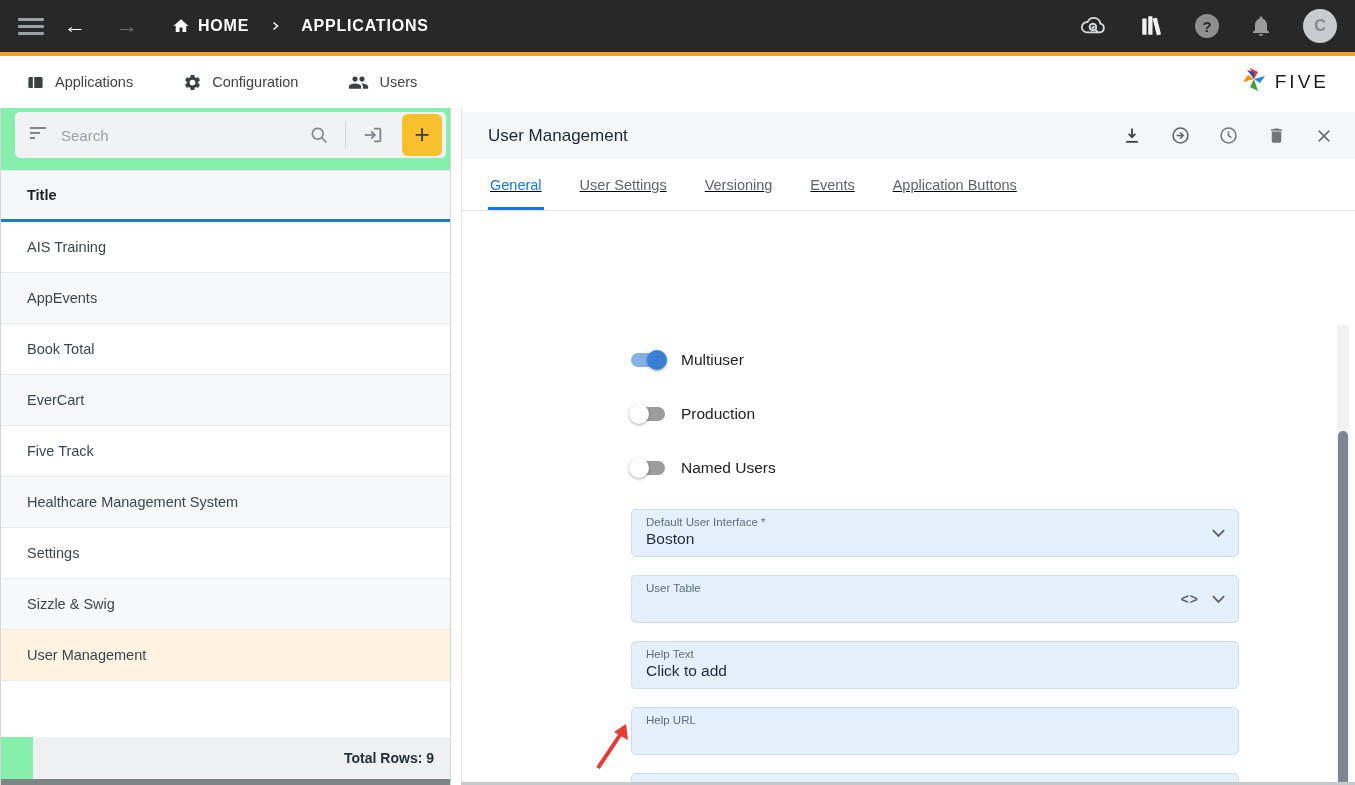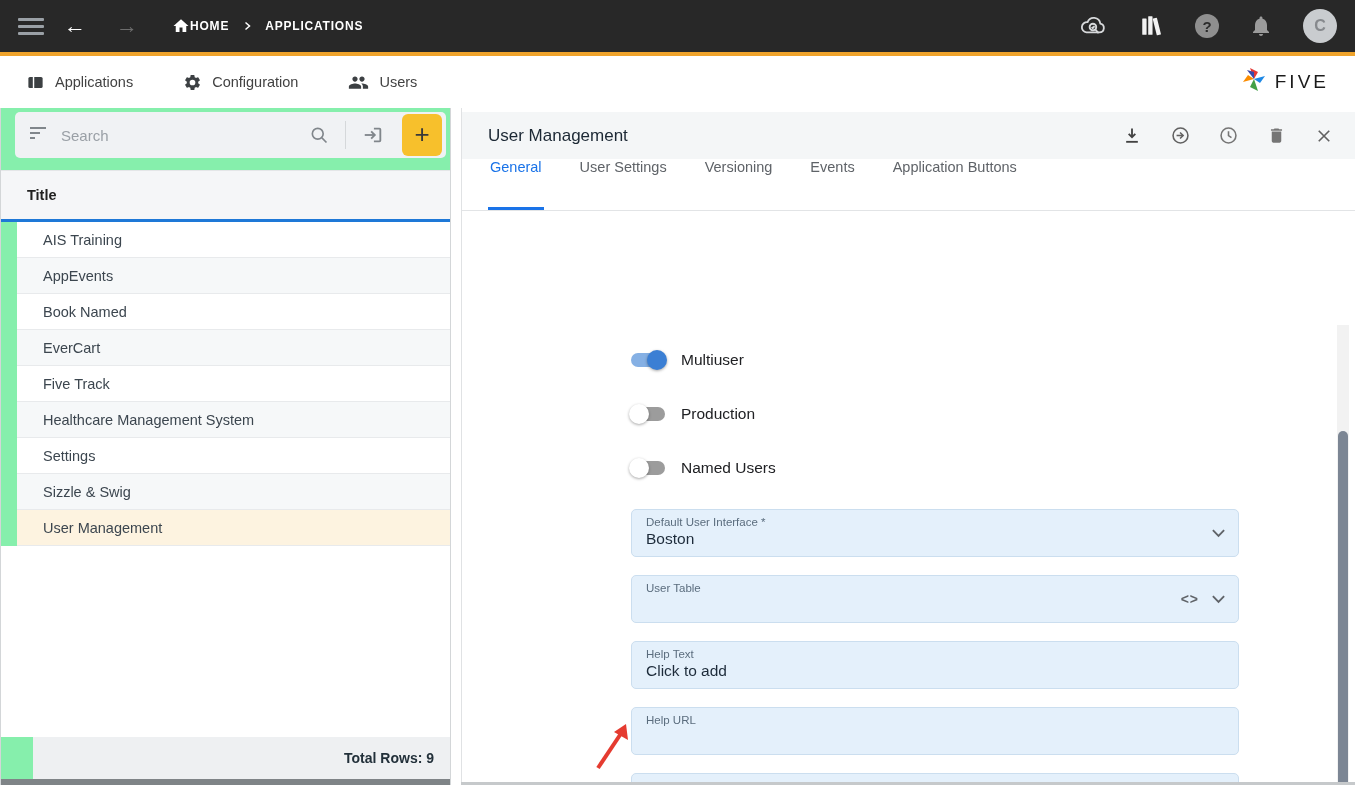--- a/index.html
+++ b/index.html
@@ -9,21 +9,21 @@
 
   
   .topbar { position:absolute; top:0; left:0; right:0; height:52px; background:#282828;
             display:flex; align-items:center; padding:0 18px; }
   .topbar .left { display:flex; align-items:center; gap:10px; }
   .hamburger { width:26px; display:flex; flex-direction:column; gap:4px; cursor:pointer; padding:4px 0; }
   .hamburger span { height:3px; background:#9aa0a6; border-radius:1px; }
   .nav-arrow { font-size:22px; line-height:1; padding:0 10px; }
   .nav-back { color:#ffffff; }
   .nav-fwd  { color:#6d6d6d; }
-  .crumb { display:flex; align-items:center; color:#fff; font-size:12px; font-weight:bold;
+  .crumb { display:flex; align-items:center; gap:8px; color:#fff; font-size:16px; font-weight:bold;
            letter-spacing:0.8px; margin-left:14px; }
   .crumb svg { display:block; }
   .crumb .sep { margin:0 12px; }
   .topbar .right { margin-left:auto; display:flex; align-items:center; gap:30px; }
   .topbar .right svg { display:block; }
   .help-circle { width:24px; height:24px; border-radius:50%; background:#8f8f8f; color:#2b2b2b;
                  font-size:15px; font-weight:bold; display:flex; align-items:center; justify-content:center; }
   .avatar { width:34px; height:34px; border-radius:50%; background:#c9cccf; color:#86898d;
             font-size:16px; font-weight:bold; display:flex; align-items:center; justify-content:center; }
 
@@ -50,42 +50,42 @@
   .sb-icon { display:flex; align-items:center; padding:0 10px; }
   .sb-divider { width:1px; height:28px; background:#d5d8da; margin:0 6px; }
   .add-btn { width:40px; height:42px; background:#f7c02c; border-radius:6px; margin-left:8px;
              display:flex; align-items:center; justify-content:center; cursor:pointer; }
   .add-btn span { font-size:26px; color:#393939; font-weight:400; line-height:1; margin-top:-2px; }
 
   .table-header { height:52px; background:#f5f6f8; border-top:1px solid #e4e6e8;
                   border-bottom:3px solid #1e78d7; display:flex; align-items:center;
                   padding-left:26px; font-size:14.5px; font-weight:bold; color:#212121; }
   .rows { }
-  .row { height:36px; display:flex; align-items:center; padding-left:26px; font-size:14.5px;
-         color:#3c464f; border-bottom:1px solid #e8eaec; cursor:pointer; background:#fff;margin-left:16px; }
+  .row { height:51px; display:flex; align-items:center; padding-left:26px; font-size:14.5px;
+         color:#3c464f; border-bottom:1px solid #e8eaec; cursor:pointer; background:#fff; }
   .row.alt { background:#f6f8f9; }
   .row.selected { background:#fdf3e0; }
   .left-spacer { flex:1; background:#fff; }
   .list-footer { height:42px; background:#eef0f2; display:flex; align-items:center;
                  justify-content:flex-end; padding-right:16px; font-size:14px; font-weight:bold;
                  color:#22303a;margin-left:32px; }
   .hscroll { height:6px; background:#7f8487; }
 
   
   .detail { position:absolute; top:108px; left:461px; right:0; bottom:0;
             border-left:1px solid #e0e2e4; background:#fff; }
   .detail-header { margin-top:4px; height:47px; background:#f4f6f7; display:flex;
                    align-items:center; padding:0 20px 0 26px; }
   .detail-title { font-size:17px; font-weight:500; color:#1c2834; }
   .detail-actions { margin-left:auto; display:flex; align-items:center; gap:26px; }
   .action-icon { width:22px; height:22px; display:flex; align-items:center; justify-content:center;
                  cursor:pointer; }
 
-  .tabs { height:52px; border-bottom:1px solid #e2e4e6; display:flex; 
-          padding-left:26px; gap:34px; background:#fff; }
+  .tabs { height:52px; border-bottom:1px solid #e2e4e6; display:flex; align-items:flex-end;
+          padding-left:26px; gap:34px; background:#fff;text-decoration:underline; }
   .tab { padding:0 2px 14px; font-size:14.5px; font-weight:500; color:#5f6368; cursor:pointer;
          border-bottom:3px solid transparent; }
   .tab.active { color:#1a73e8; border-bottom-color:#1a73e8; }
 
   .content { position:absolute; top:211px; left:0; right:18px; bottom:0; overflow:hidden; }
   .toggles { padding:14px 0 0 169px; }
   .toggle-row { height:54px; display:flex; align-items:center; gap:16px; }
   .switch { width:34px; height:14px; border-radius:7px; position:relative; cursor:pointer; }
   .switch .knob { width:20px; height:20px; border-radius:50%; position:absolute; top:-3px;
                   box-shadow:0 1px 3px rgba(0,0,0,.35); }
@@ -235,21 +235,21 @@
           <span>+</span>
         </span>
     </div>
 
     <div class="table-header">
       <span>Title</span>
     </div>
     <div class="rows">
       <div class="row">AIS Training</div>
       <div class="row alt">AppEvents</div>
-      <div class="row">Book Named</div>
+      <div class="row">Book Total</div>
       <div class="row alt">EverCart</div>
       <div class="row">Five Track</div>
       <div class="row alt">Healthcare Management System</div>
       <div class="row">Settings</div>
       <div class="row alt">Sizzle &amp; Swig</div>
       <div class="row selected">User Management</div>
     </div>
     <div class="left-spacer"></div>
     <div class="list-footer">
       <span>Total Rows: 9</span>

